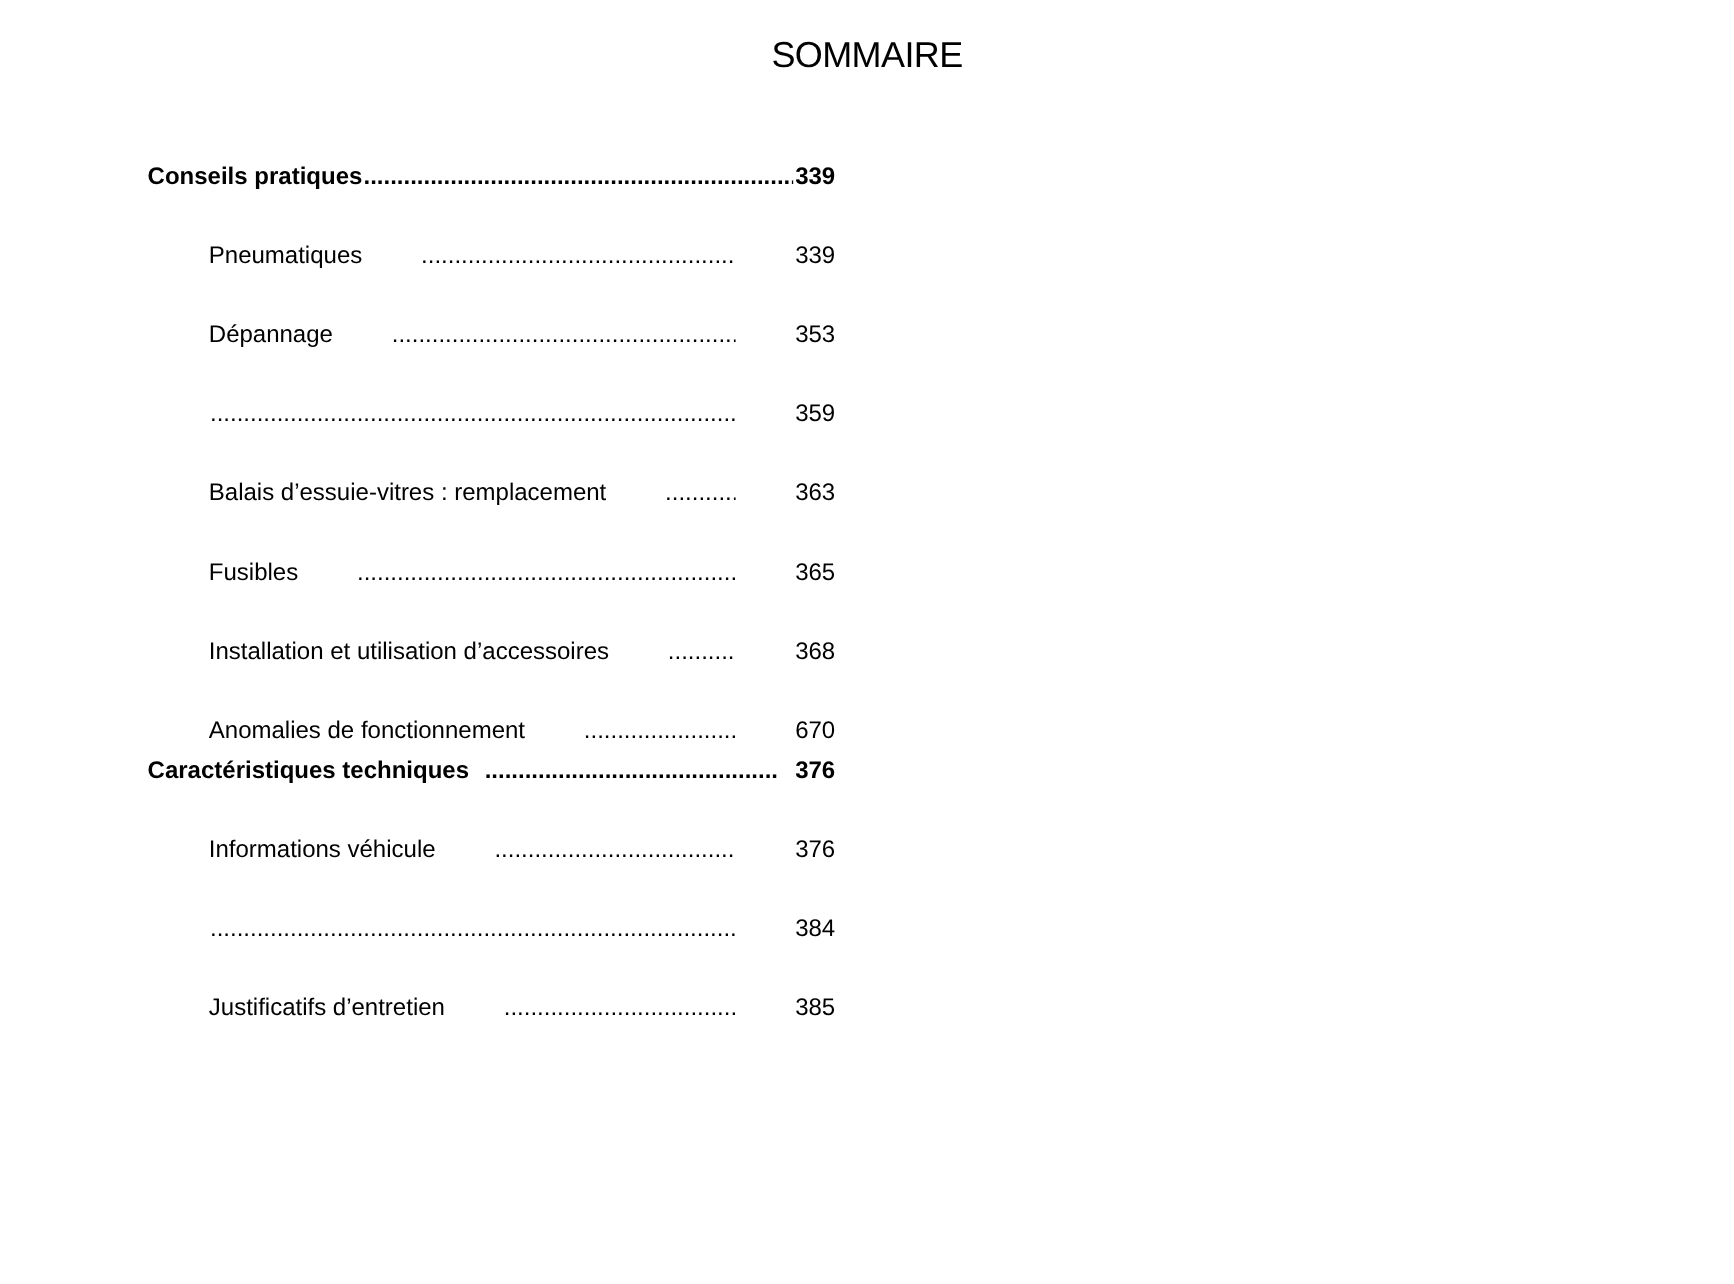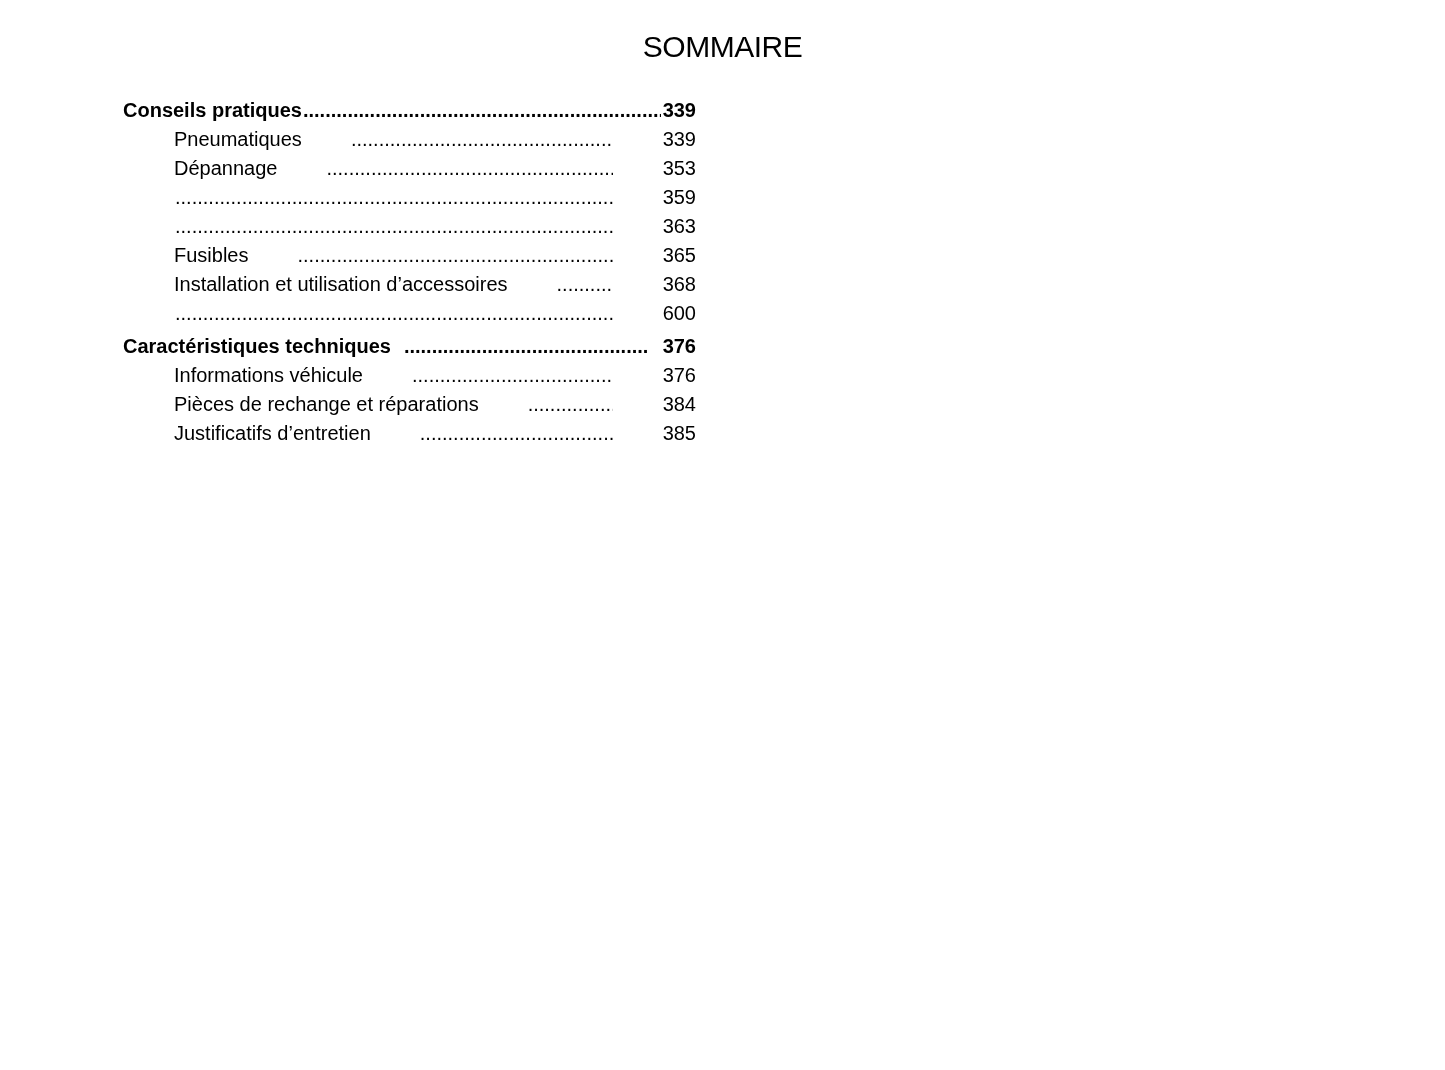--- a/index.html
+++ b/index.html
@@ -34,20 +34,21 @@
       width: 573px;
     }
     .toc-row {
       display: flex;
       align-items: baseline;
       font-size: 20px;
       line-height: 29px;
       height: 29px;
       white-space: nowrap;
       overflow: hidden;
+      margin-top: 37px;
     }
     .toc-row.section {
       font-weight: bold;
     }
     .toc-row.section.second {
       margin-top: 4px;
       gap: 12px;
     }
     .toc-row.sub {
       padding-left: 51px;
@@ -95,55 +96,56 @@
     <span class="toc-dots"></span>
     <span class="toc-page">353</span>
   </div>
 
   <div class="toc-row sub">
     <span class="toc-dots"></span>
     <span class="toc-page">359</span>
   </div>
 
   <div class="toc-row sub">
+    <span class="toc-label">Balais d’essuie-vitres : remplacement</span>
     <span class="toc-dots"></span>
     <span class="toc-page">363</span>
   </div>
 
   <div class="toc-row sub">
     <span class="toc-label">Fusibles</span>
     <span class="toc-dots"></span>
     <span class="toc-page">365</span>
   </div>
 
   <div class="toc-row sub">
     <span class="toc-label">Installation et utilisation d’accessoires</span>
     <span class="toc-dots"></span>
     <span class="toc-page">368</span>
   </div>
 
   <div class="toc-row sub">
+    <span class="toc-label">Anomalies de fonctionnement</span>
     <span class="toc-dots"></span>
-    <span class="toc-page">600</span>
+    <span class="toc-page">670</span>
   </div>
 
   <div class="toc-row section second">
     <span class="toc-label">Caractéristiques techniques</span>
     <span class="toc-dots"></span>
     <span class="toc-page">376</span>
   </div>
 
   <div class="toc-row sub">
     <span class="toc-label">Informations véhicule</span>
     <span class="toc-dots"></span>
     <span class="toc-page">376</span>
   </div>
 
   <div class="toc-row sub">
-    <span class="toc-label">Pièces de rechange et réparations</span>
     <span class="toc-dots"></span>
     <span class="toc-page">384</span>
   </div>
 
   <div class="toc-row sub">
     <span class="toc-label">Justificatifs d’entretien</span>
     <span class="toc-dots"></span>
     <span class="toc-page">385</span>
   </div>
 

